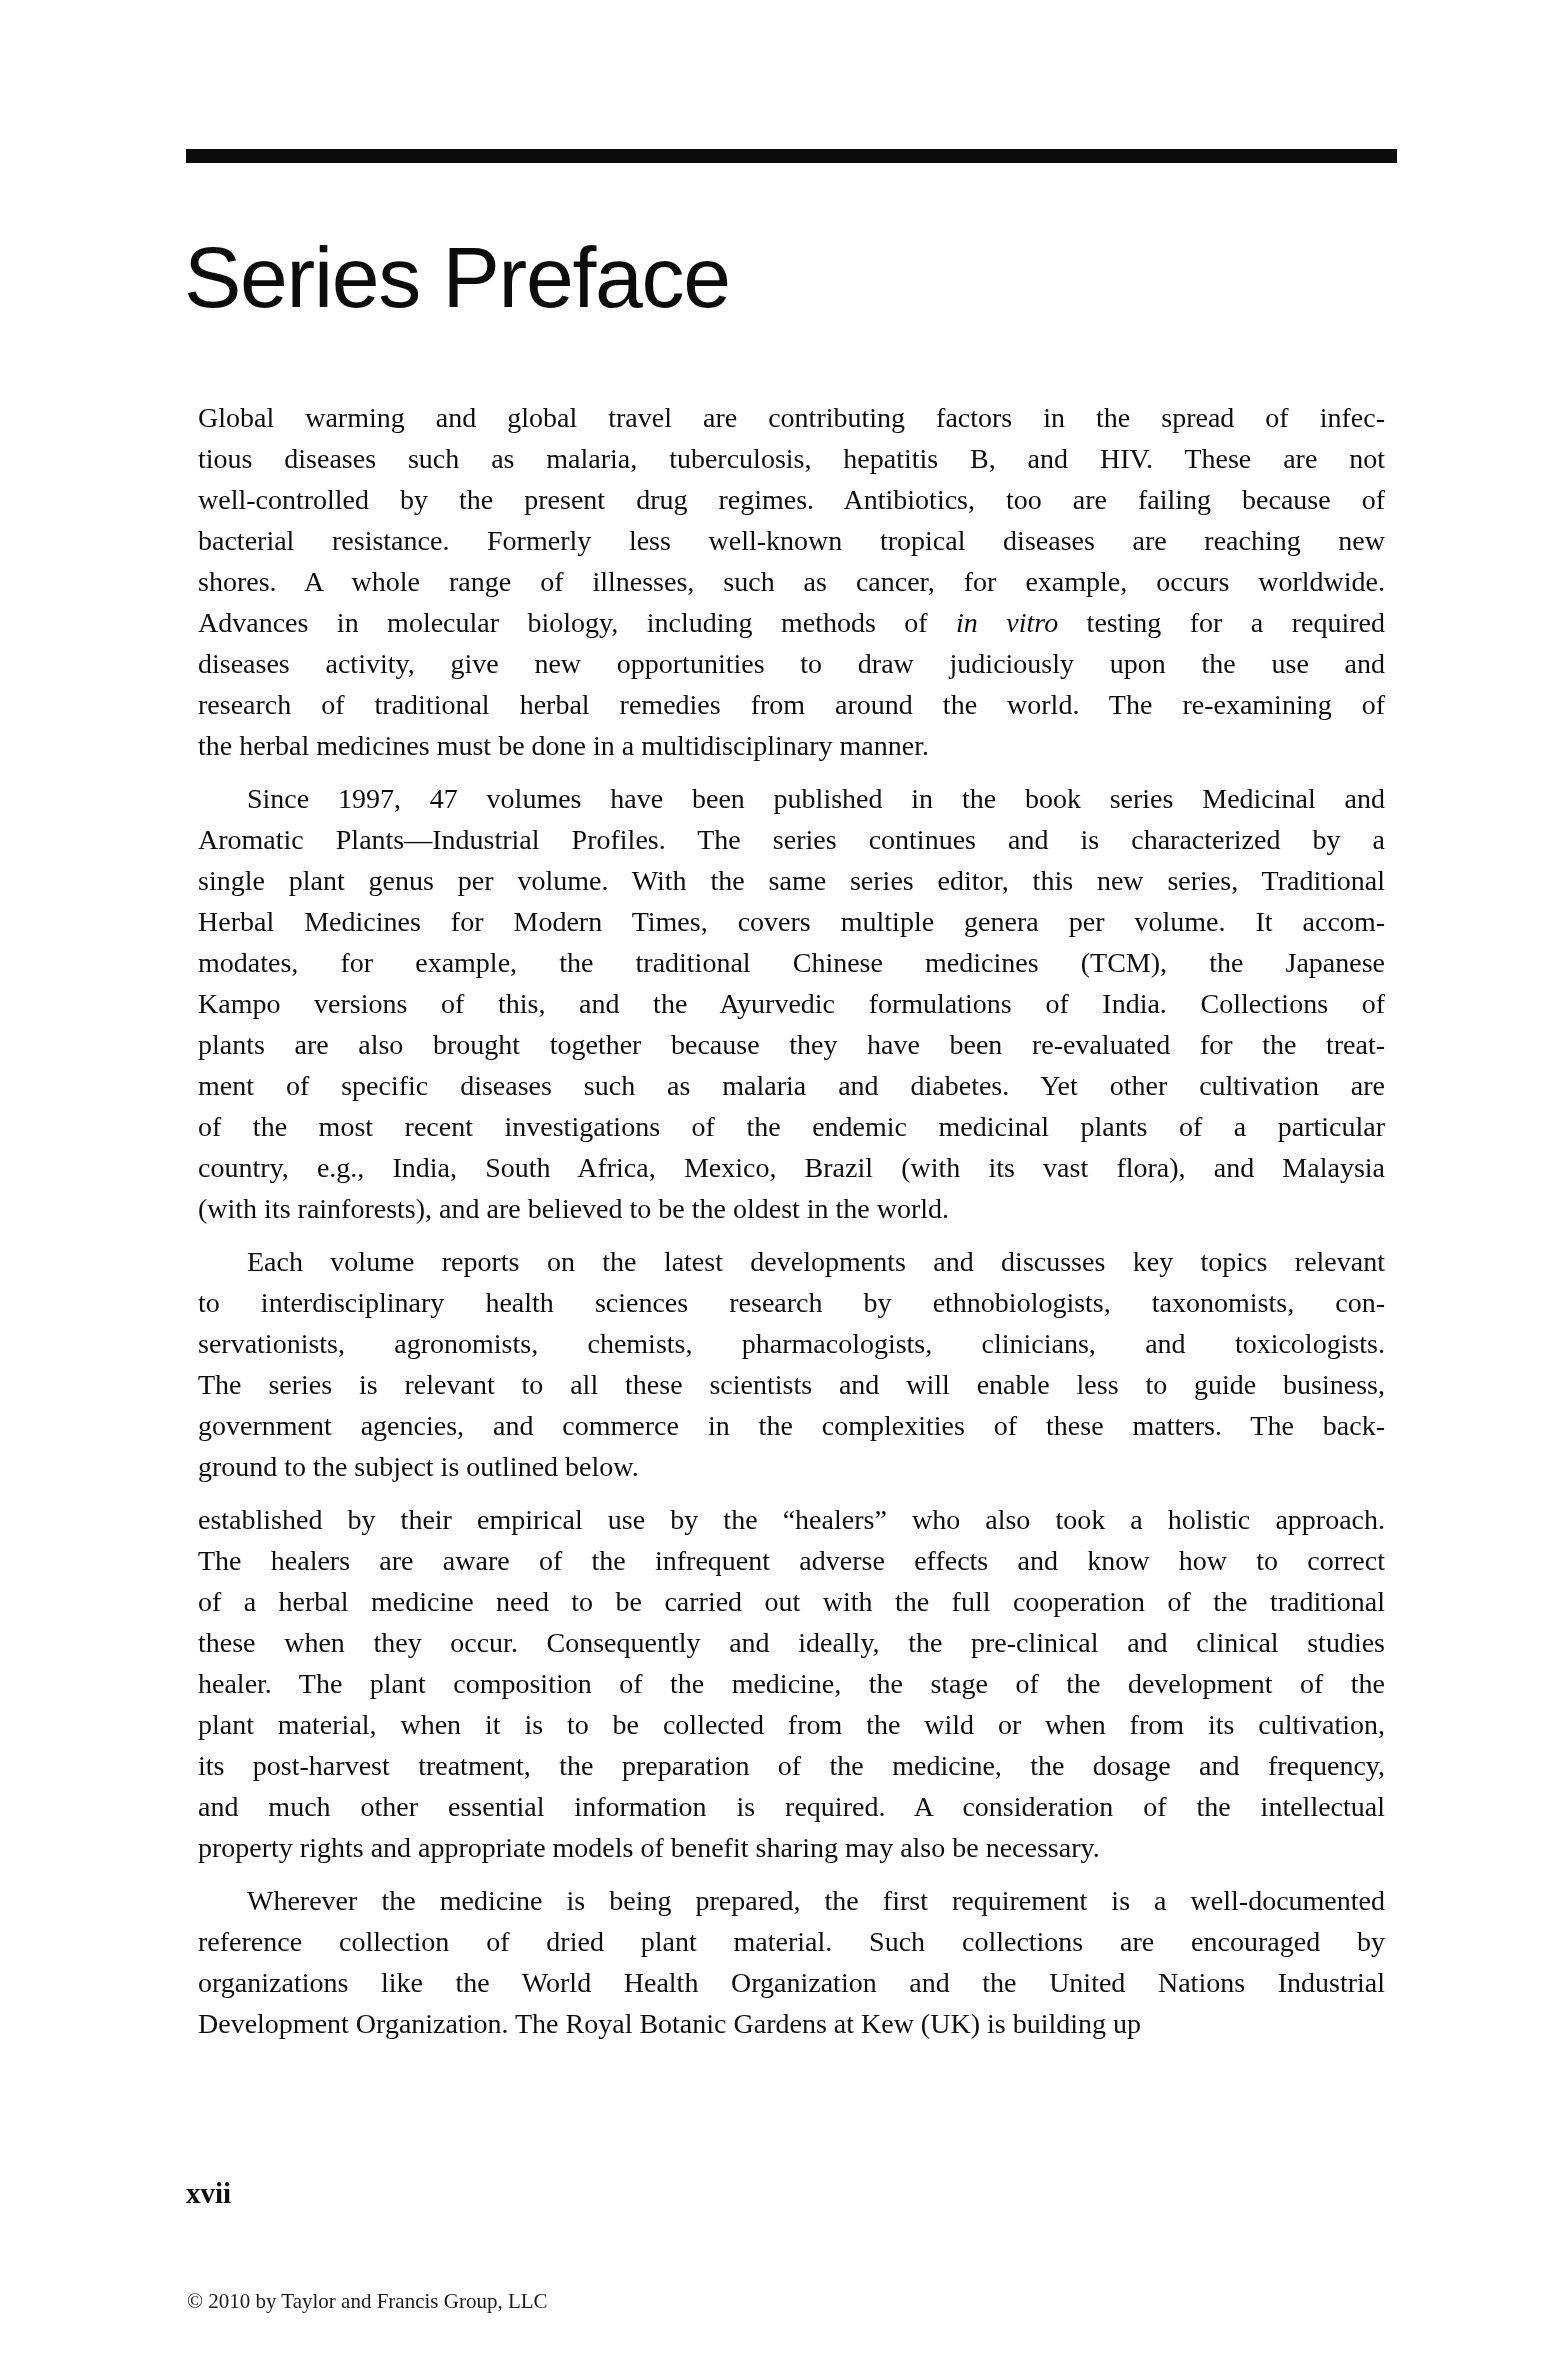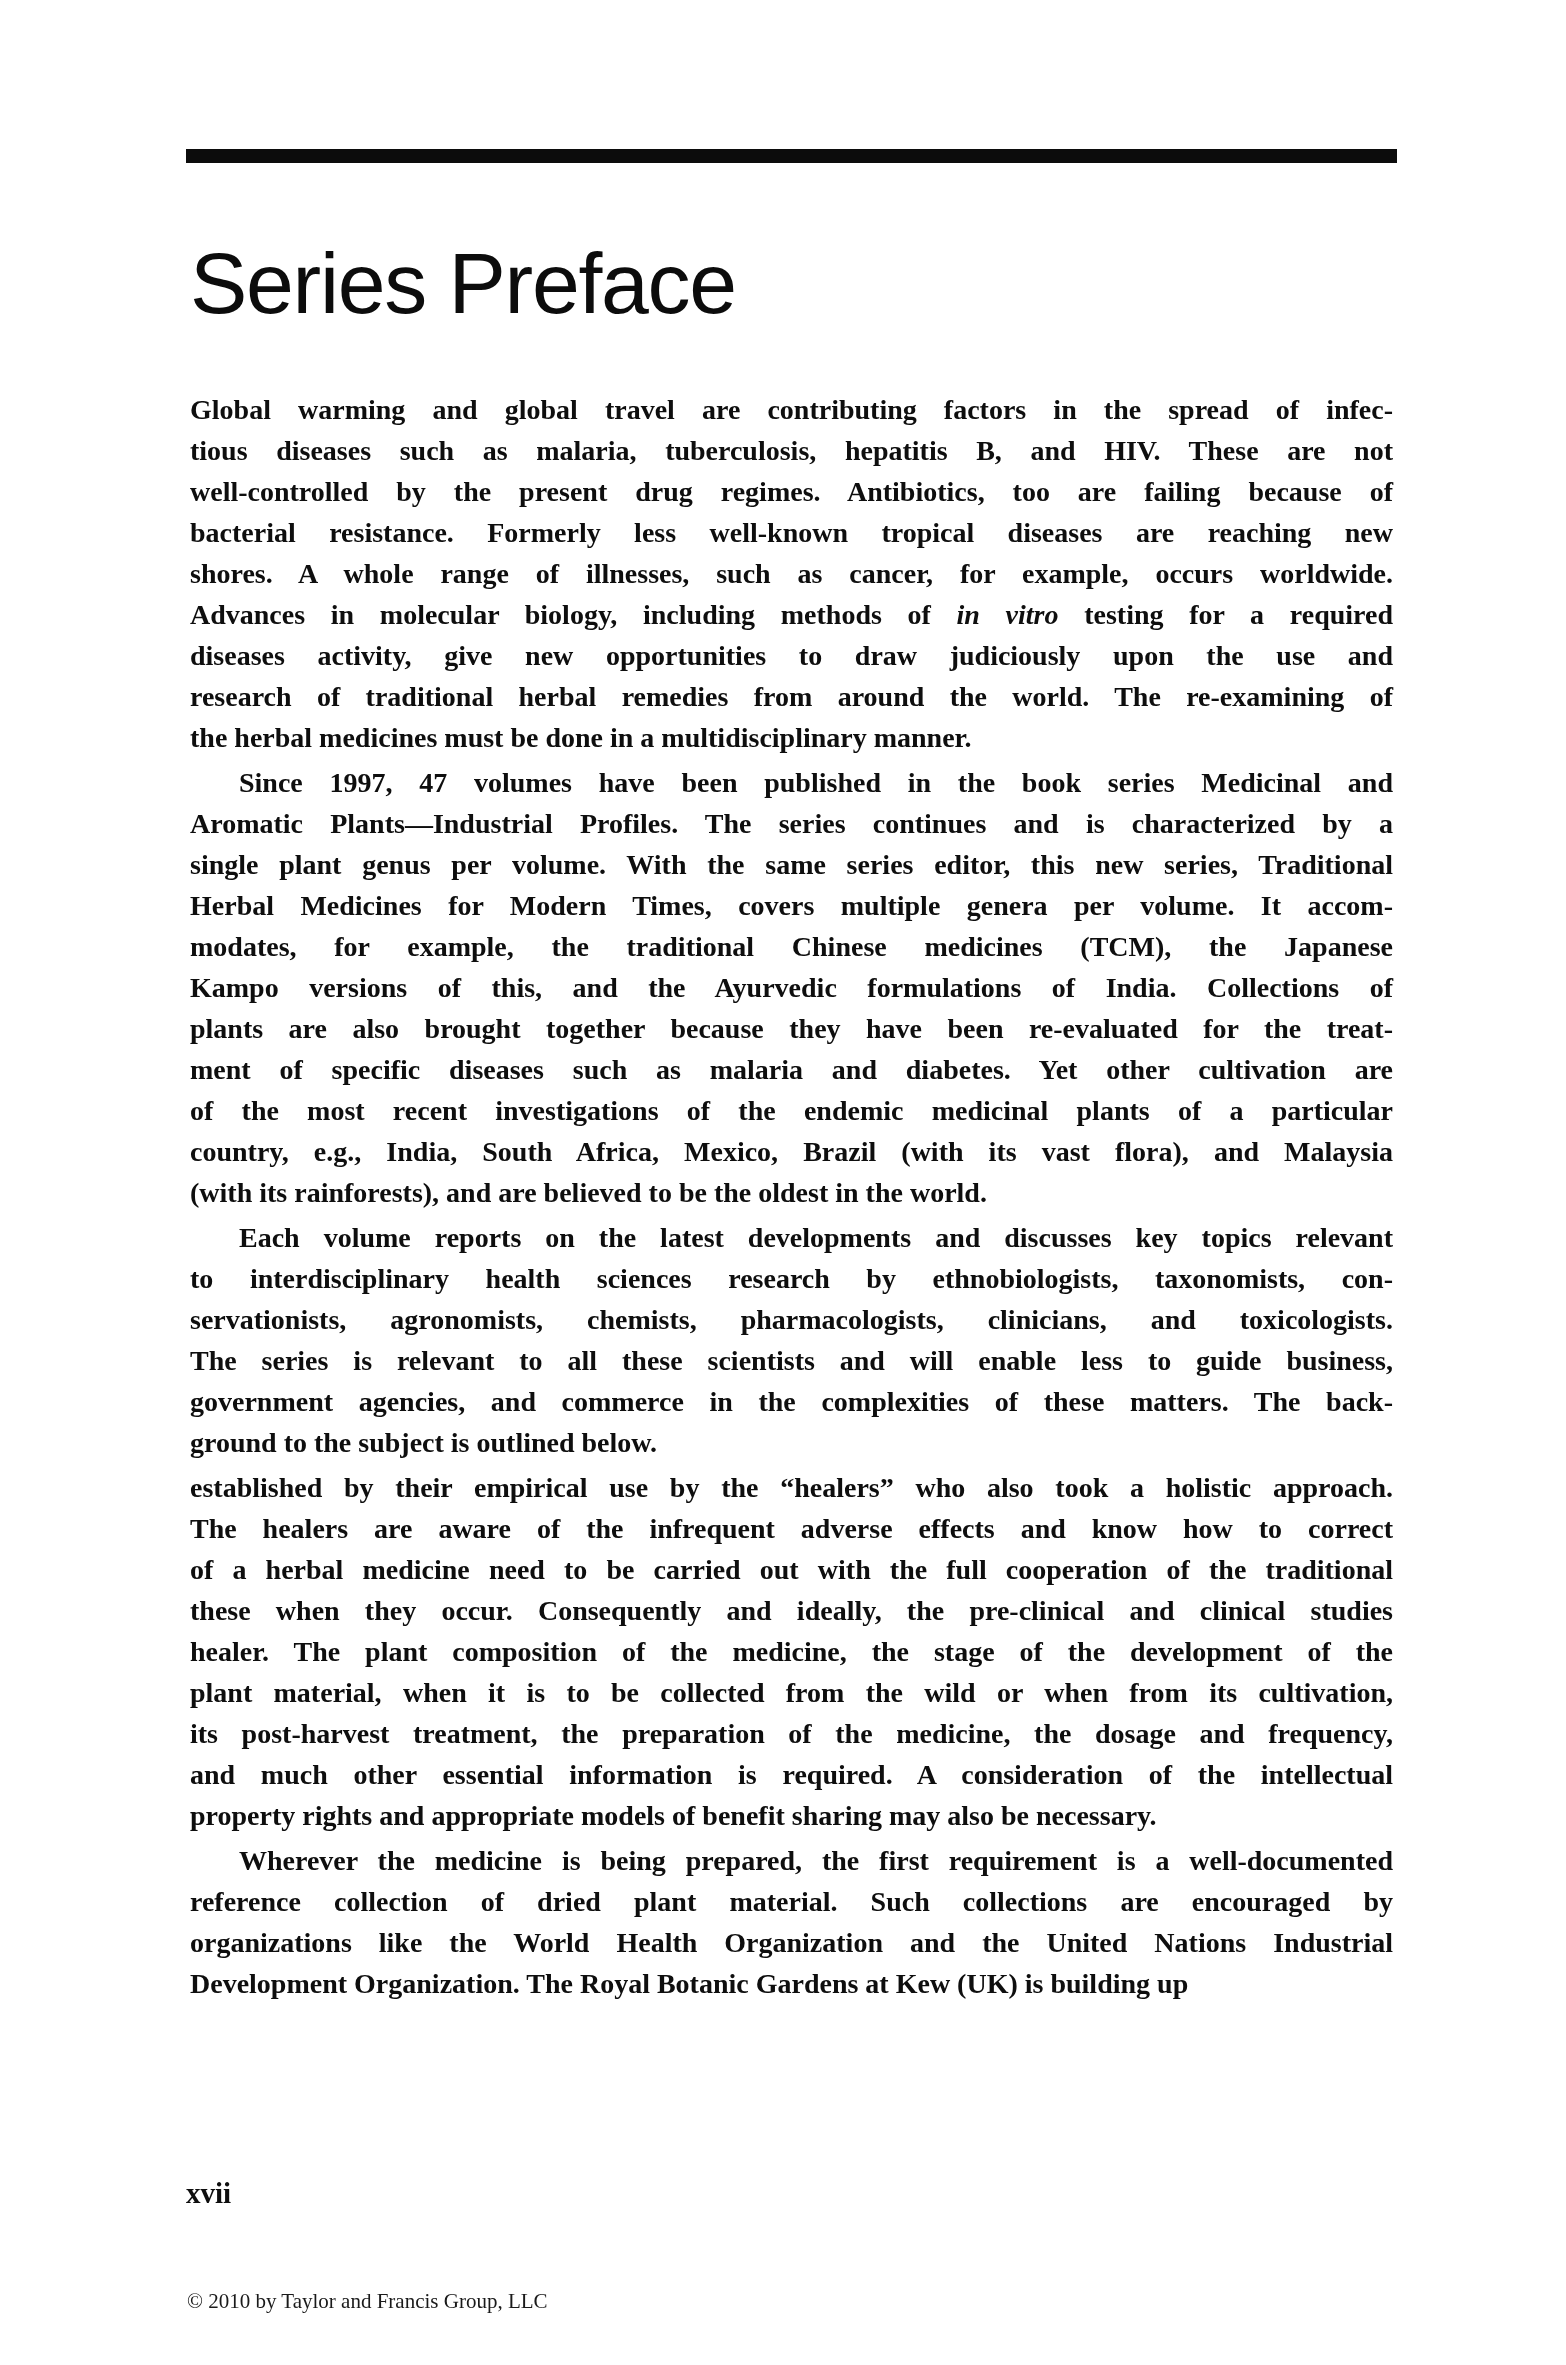--- a/index.html
+++ b/index.html
@@ -20,40 +20,40 @@
     left: 186px;
     top: 149px;
     width: 1211px;
     height: 13.6px;
     background: #0c0c0c;
   }
   .title {
     position: absolute;
     left: 182px;
     top: 232px;
-    margin: 8px;
+    margin: 2px;
     font-family: "Liberation Sans", "DejaVu Sans", sans-serif;
     font-weight: 400;
     font-size: 86px;
     line-height: 1;
     letter-spacing: -1.3px;
     color: #0c0c0c;
     white-space: nowrap;
   }
   .body-text {
     position: absolute;
     left: 186px;
     top: 385px;
     width: 1211px;
     font-family: "Liberation Serif", "DejaVu Serif", serif;
     font-size: 28px;
     line-height: 41px;
     color: #0e0e0e;
   }
-  .para { margin: 4px; font-weight: bold; }
+  .para { margin: 12px; }
   .line {
     text-align: justify;
     text-align-last: justify;
     height: 41px;
     overflow: visible;
   }
   .line.last {
     text-align: left;
     text-align-last: left;
   }

